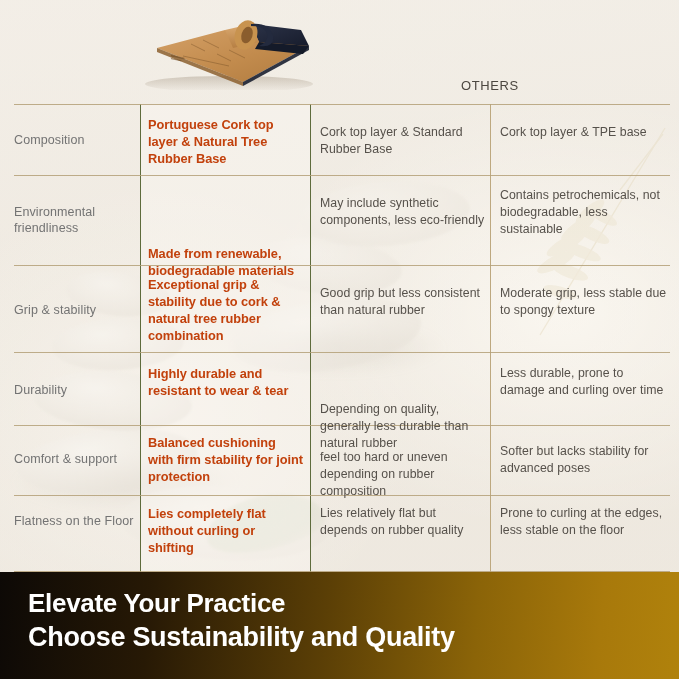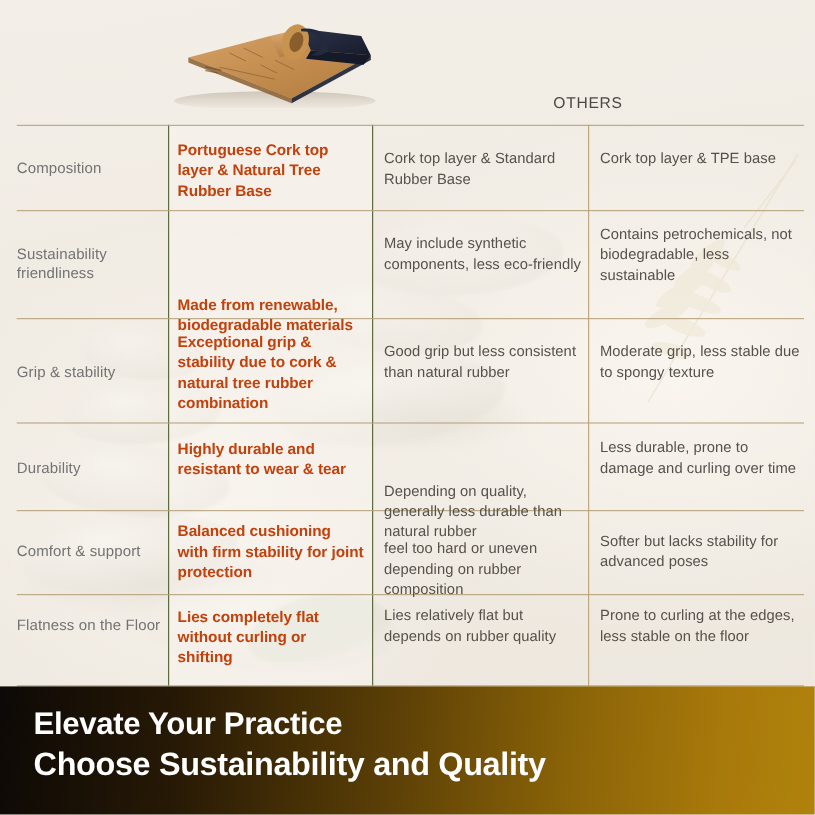--- a/index.html
+++ b/index.html
@@ -325,21 +325,21 @@
     <div class="hline" style="top:467px;"></div>
 
     <div>
       <div class="cell c-label" style="top:28px;">Composition</div>
       <div class="cell c-hero" style="top:12px;">Portuguese Cork top layer &amp; Natural Tree Rubber Base</div>
       <div class="cell c-other c-o1" style="top:20px;">Cork top layer &amp; Standard Rubber Base</div>
       <div class="cell c-other c-o2" style="top:20px;">Cork top layer &amp; TPE base</div>
     </div>
 
     <div>
-      <div class="cell c-label" style="top:100px;">Sustainability friendliness</div>
+      <div class="cell c-label" style="top:100px;">Environmental friendliness</div>
       <div class="cell c-hero" style="top:101px;margin-top:40px;">Made from renewable, biodegradable materials</div>
       <div class="cell c-other c-o1" style="top:91px;">May include synthetic components, less eco-friendly</div>
       <div class="cell c-other c-o2" style="top:83px;">Contains petrochemicals, not biodegradable, less sustainable</div>
     </div>
 
     <div>
       <div class="cell c-label" style="top:198px;">Grip &amp; stability</div>
       <div class="cell c-hero" style="top:172px;">Exceptional grip &amp; stability due to cork &amp; natural tree rubber combination</div>
       <div class="cell c-other c-o1" style="top:181px;">Good grip but less consistent than natural rubber</div>
       <div class="cell c-other c-o2" style="top:181px;">Moderate grip, less stable due to spongy texture</div>

